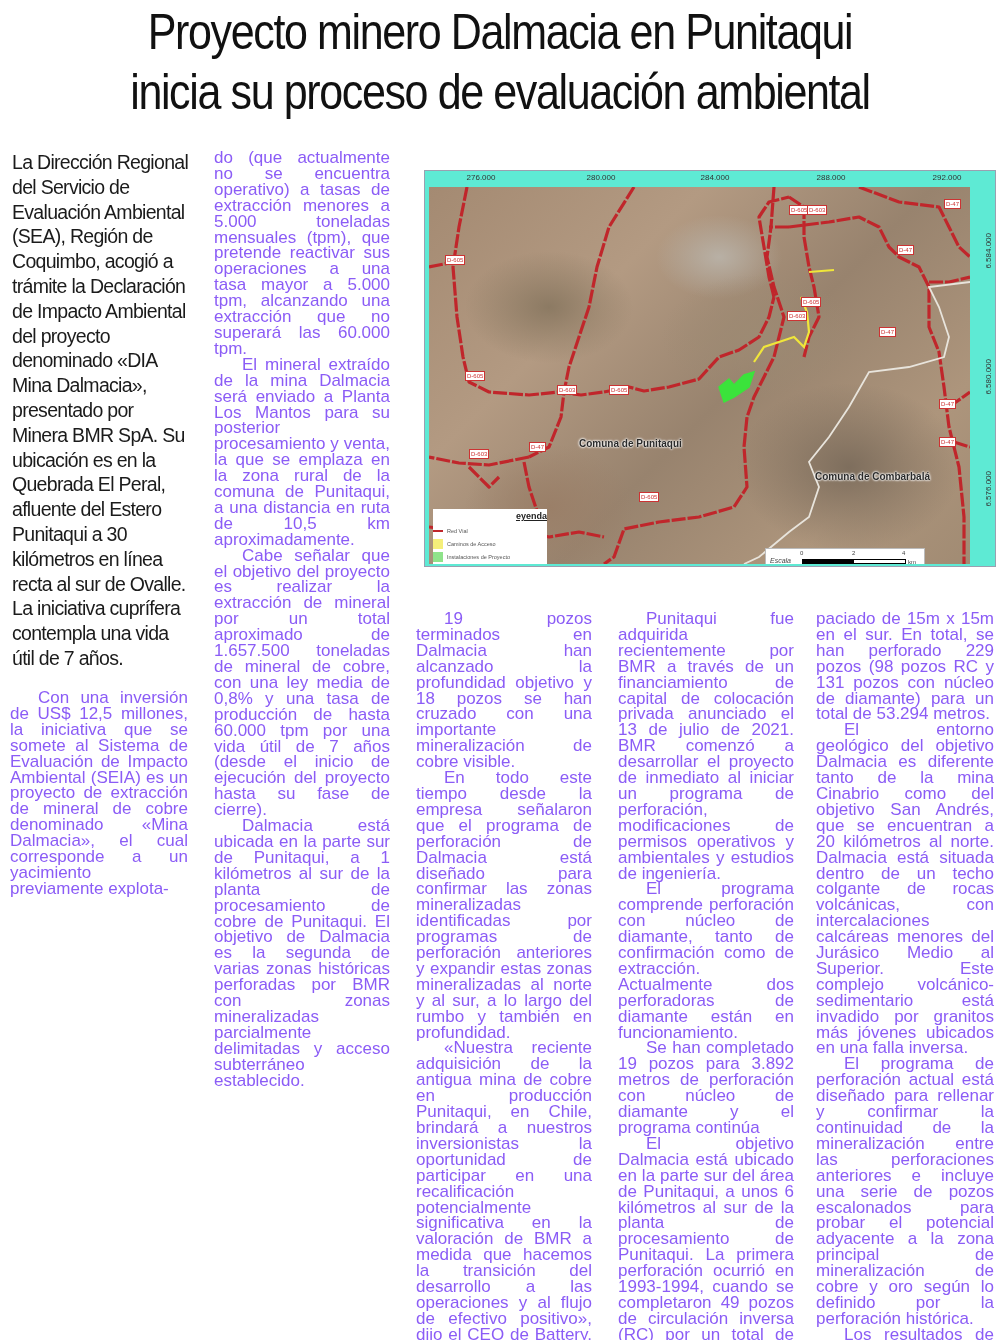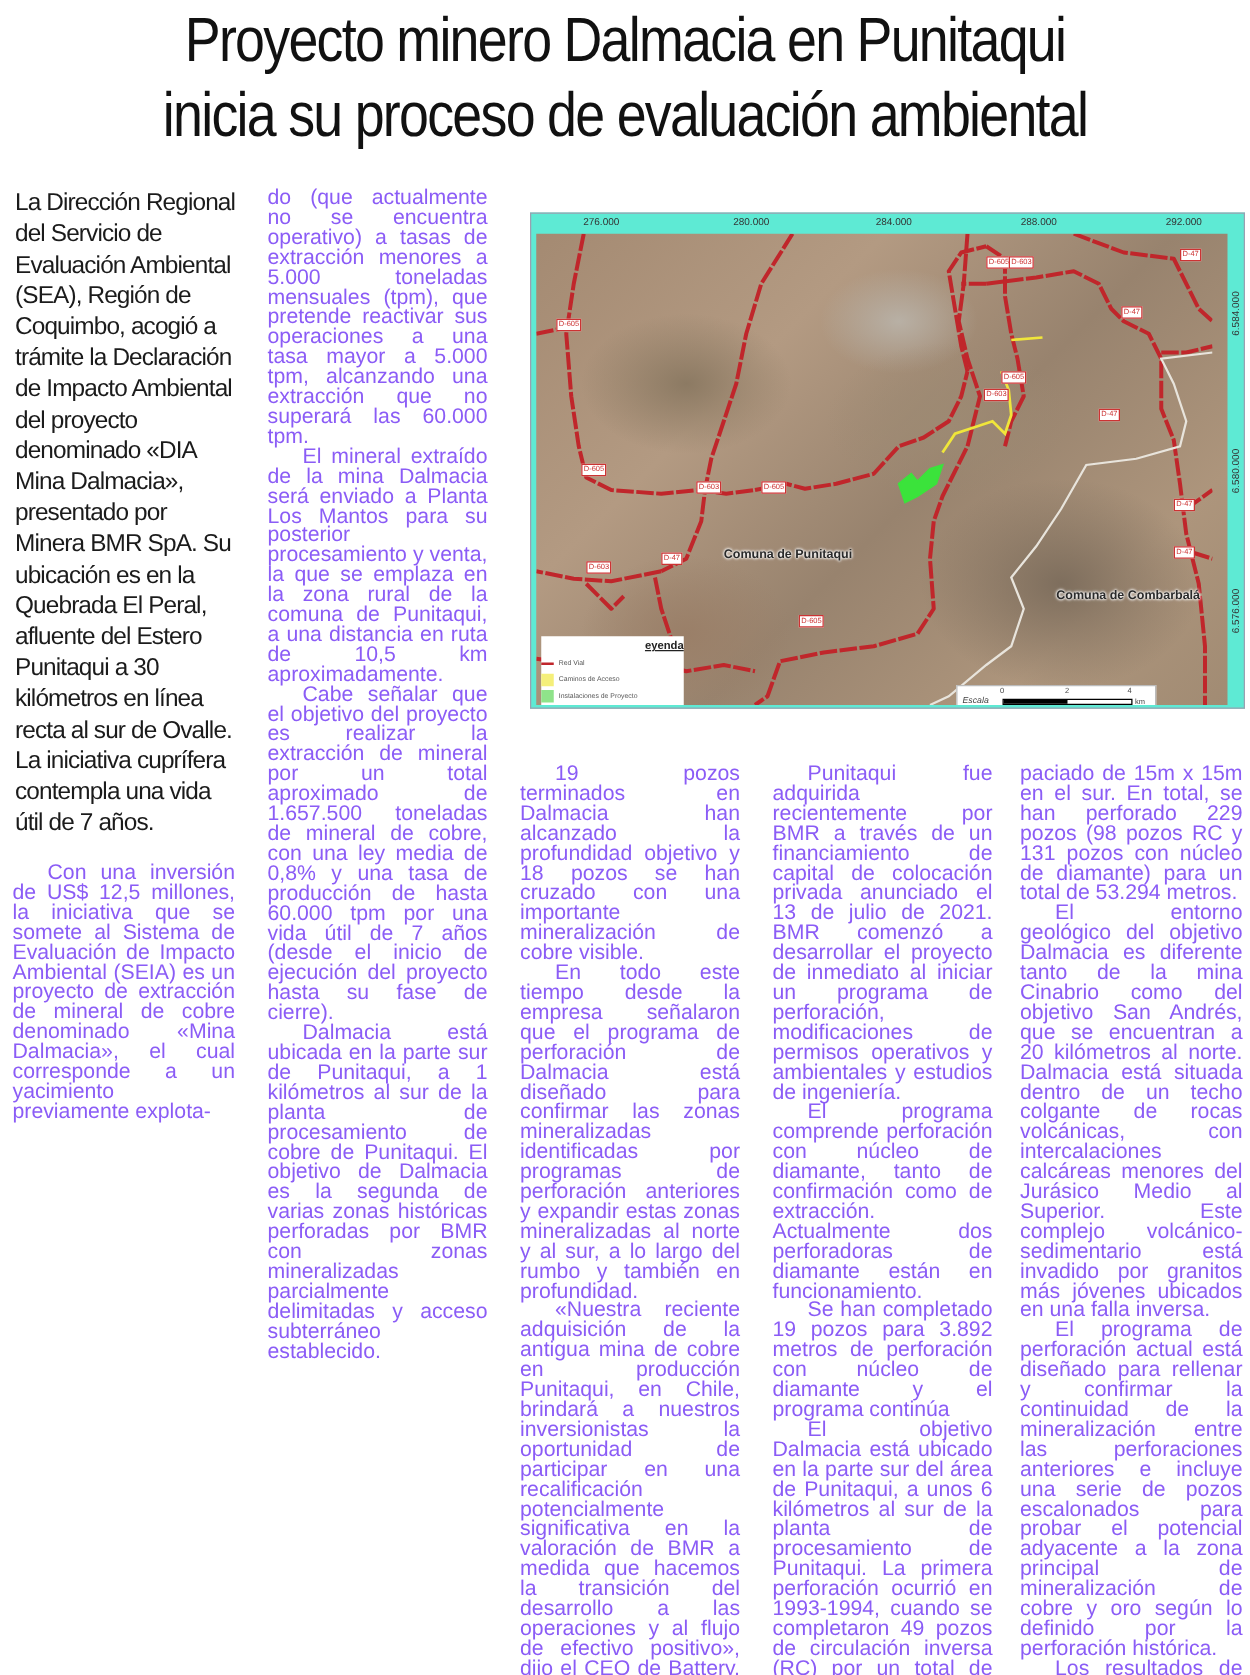--- a/index.html
+++ b/index.html
@@ -19,21 +19,21 @@
   .subhead{font-weight:700;text-indent:0 !important;text-align:left;margin:14px 0 14px 28px !important;letter-spacing:-0.5px;}
   
   .map{position:absolute;left:424px;top:150px;width:570px;height:395px;border:1px solid #9aa0b0;background:#5eead4;margin-top:20px;}
   .map-area{position:absolute;left:4px;top:16px;width:541px;height:377px;overflow:hidden;
     background:
       radial-gradient(ellipse 120px 80px at 120px 120px,#8c7a63 0%,transparent 70%),
       radial-gradient(ellipse 140px 90px at 330px 150px,#9d8a73 0%,transparent 70%),
       radial-gradient(ellipse 160px 120px at 420px 280px,#7e6e5d 0%,transparent 70%),
       radial-gradient(ellipse 90px 60px at 290px 70px,#b8b0a5 0%,transparent 70%),
       radial-gradient(ellipse 120px 90px at 120px 320px,#9a7f68 0%,transparent 70%),
-      linear-gradient(135deg,#a48a72 0%,#b39a82 30%,#98836e 55%,#ad957c 80%,#a18b73 100%); padding-left: 12px;}
+      linear-gradient(135deg,#a48a72 0%,#b39a82 30%,#98836e 55%,#ad957c 80%,#a18b73 100%);}
   .xtick{position:absolute;top:2px;font-size:8px;color:#333;transform:translateX(-50%);}
   .ytick{position:absolute;right:2px;font-size:8px;color:#333;writing-mode:vertical-rl;transform:rotate(180deg);}
   .map svg{position:absolute;left:0;top:0;}
   .road-label{position:absolute;font-size:6px;background:#fff;border:1px solid #c33;color:#c33;padding:0 1px;line-height:8px;}
   .place-label{position:absolute;font-size:10px;font-weight:700;color:#2a2a2a;text-shadow:0 0 2px #fff,0 0 2px #fff,0 0 3px #fff;white-space:nowrap;}
   .legend{position:absolute;left:4px;top:322px;width:114px;height:72px;background:#fff;font-size:5.5px;color:#555;}
   .legend .ltitle{font-size:9px;font-weight:700;color:#222;text-decoration:underline;margin:2px 0 3px 0;text-align:right;}
   .legend .litem{display:flex;align-items:center;height:13px;}
   .legend .sw{width:10px;height:10px;margin-right:4px;}
   .scalebox{position:absolute;left:336px;top:361px;width:158px;height:33px;background:#fff;border:1px solid #bbb;font-size:6px;color:#444;}
@@ -140,21 +140,21 @@
     <span class="road-label" style="left:36px;top:184px">D-605</span>
     <span class="road-label" style="left:128px;top:198px">D-603</span>
     <span class="road-label" style="left:180px;top:198px">D-605</span>
     <span class="road-label" style="left:510px;top:212px">D-47</span>
     <span class="road-label" style="left:510px;top:250px">D-47</span>
     <span class="road-label" style="left:100px;top:255px">D-47</span>
     <span class="road-label" style="left:40px;top:262px">D-603</span>
     <span class="road-label" style="left:210px;top:305px">D-605</span>
 
     <span class="place-label" style="left:150px;top:251px">Comuna de Punitaqui</span>
-    <span class="place-label" style="left:416px;top:284px">Comuna de Combarbalá</span>
+    <span class="place-label" style="left:386px;top:284px">Comuna de Combarbalá</span>
 
     <div class="legend">
       <div class="ltitle">eyenda</div>
       <div class="litem">
         <span class="sw" style="height:2px;background:#c0262b"></span>
         <span>Red Vial</span>
       </div>
       <div class="litem">
         <span class="sw" style="background:#f5ef7a"></span>
         <span>Caminos de Acceso</span>

